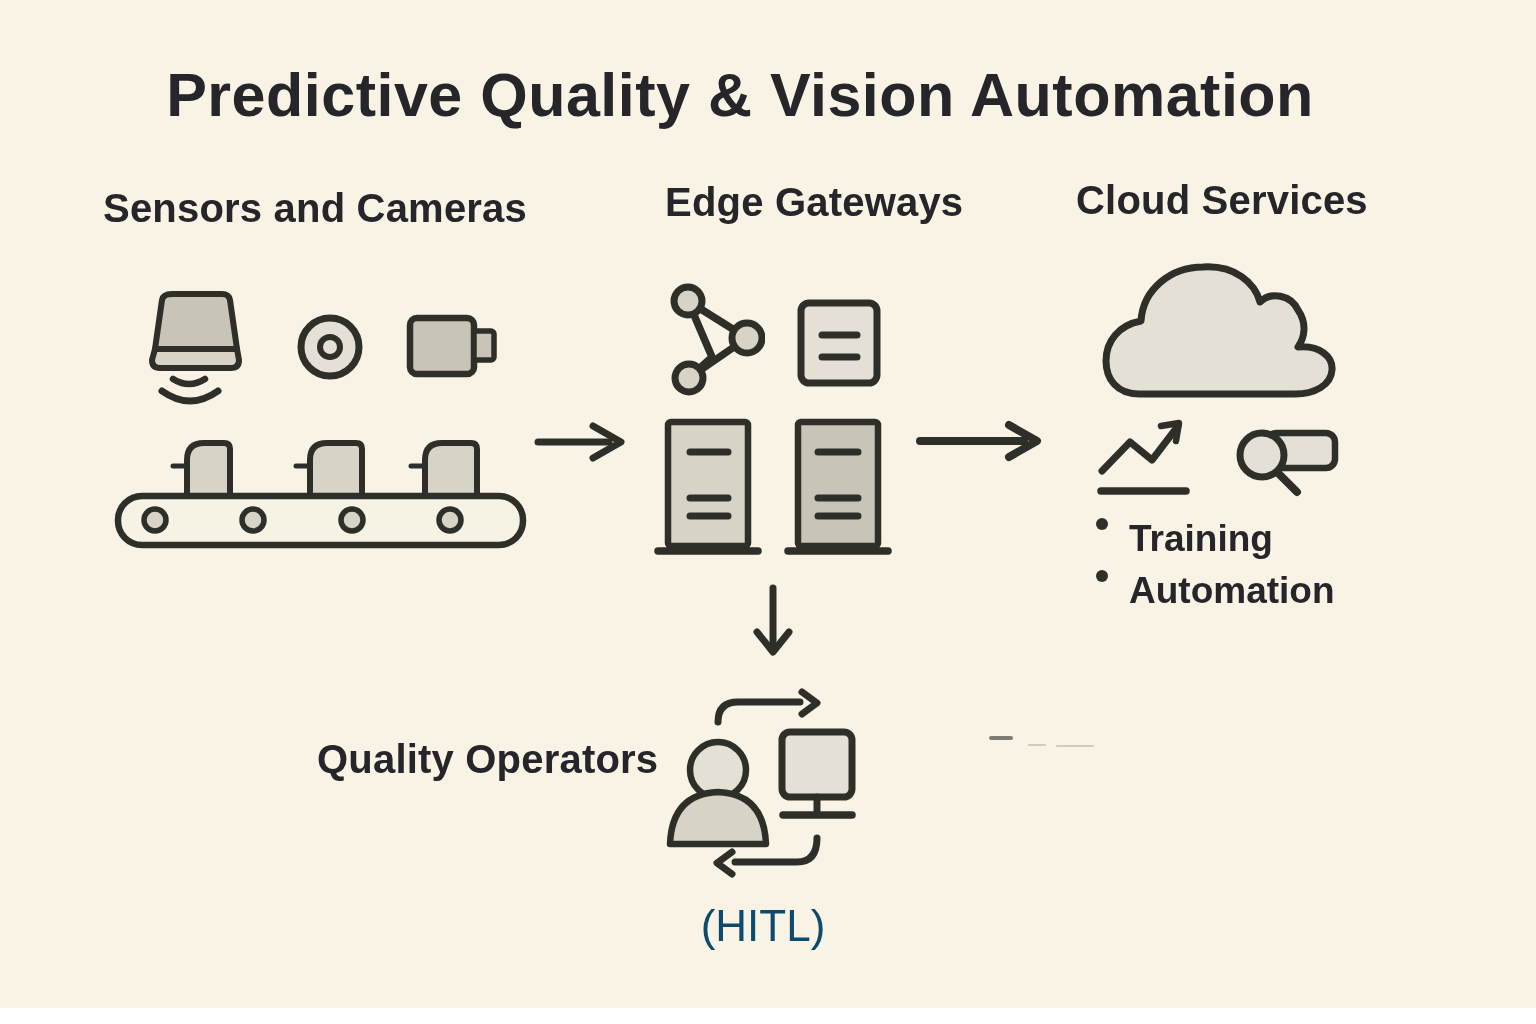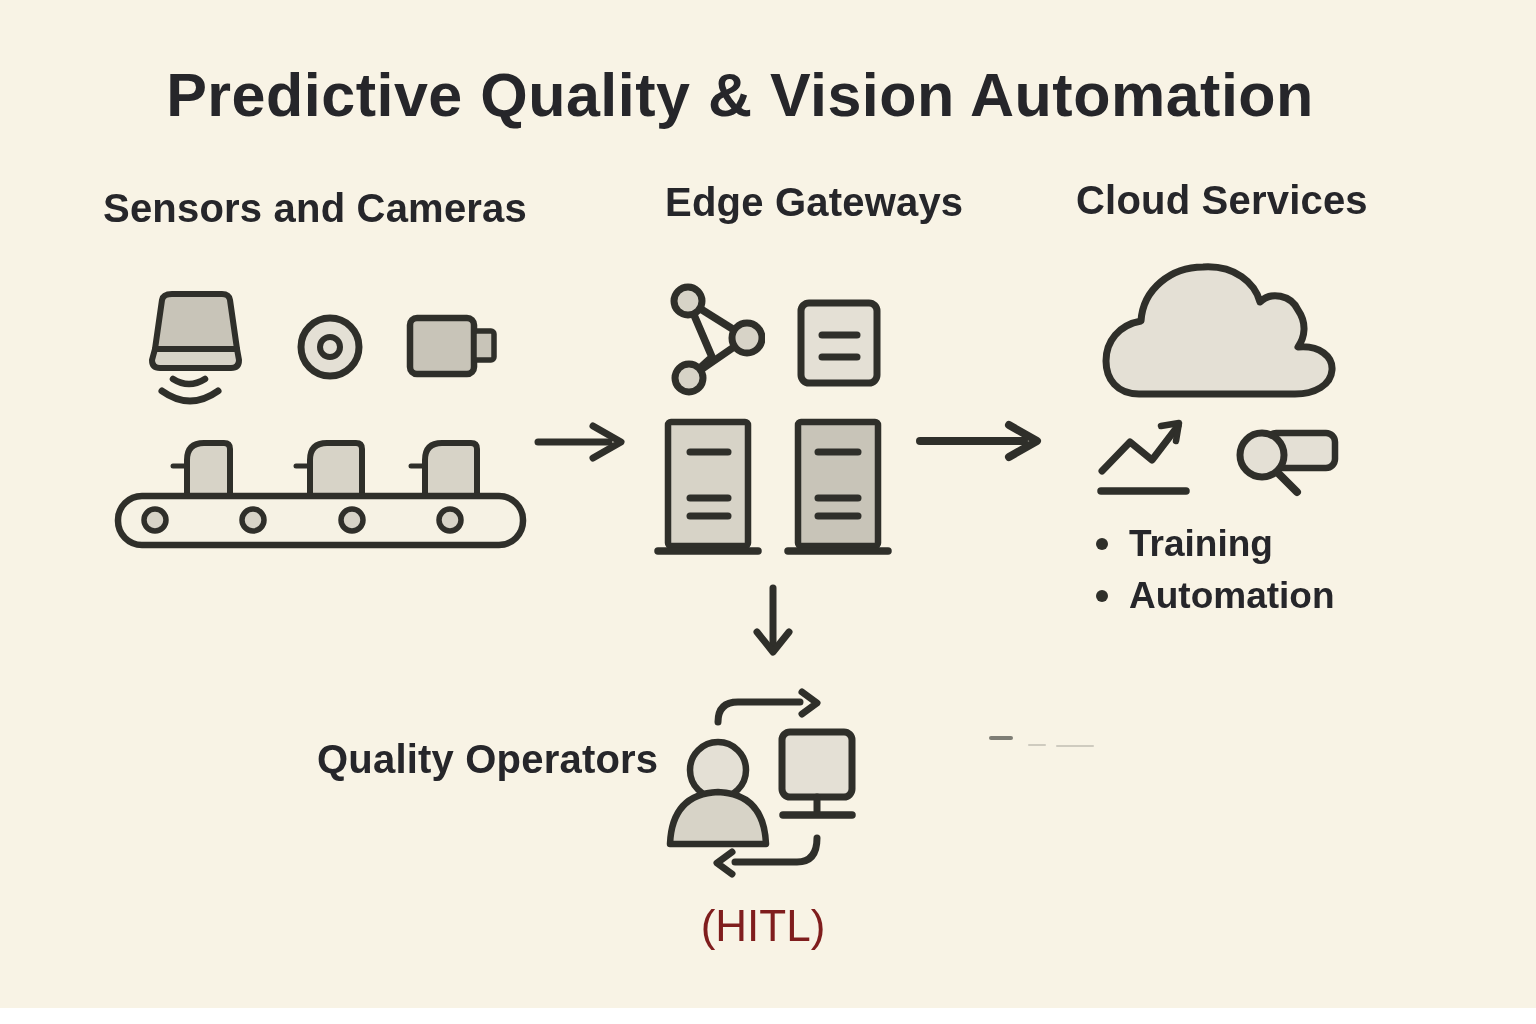--- a/index.html
+++ b/index.html
@@ -20,25 +20,25 @@
   .heading{
     font-size:40px;font-weight:600;letter-spacing:0.2px;white-space:nowrap;
     color:#26262a;
   }
   #h-sensors{left:103px;top:186px;}
   #h-edge{left:621px;top:180px;margin-left:44px;}
   #h-cloud{left:1076px;top:178px;}
   #h-operators{left:317px;top:737px;}
   #hitl{
     left:763px;top:901px;transform:translateX(-50%);
-    font-size:44px;font-weight:500;white-space:nowrap;color:#7f1d1d;
+    font-size:44px;font-weight:500;white-space:nowrap;color:#0c4a6e;
   }
   #cloud-bullets{left:1096px;top:518px;list-style:none;margin:0;padding:0;}
   #cloud-bullets li{
-    display:flex;align-items:center;height:52px;
+    display:flex;height:52px;
     font-size:37px;font-weight:600;color:#26262a;
   }
   #cloud-bullets .dot{
     width:12px;height:12px;border-radius:50%;
     background:#2f2f2a;margin-right:21px;flex:0 0 auto;
   }
   
   .s{stroke:#2f2f2a;stroke-linecap:round;stroke-linejoin:round;fill:none;}
   .fl{fill:#e4e0d5;}   
   .fm{fill:#d7d3c7;}   

